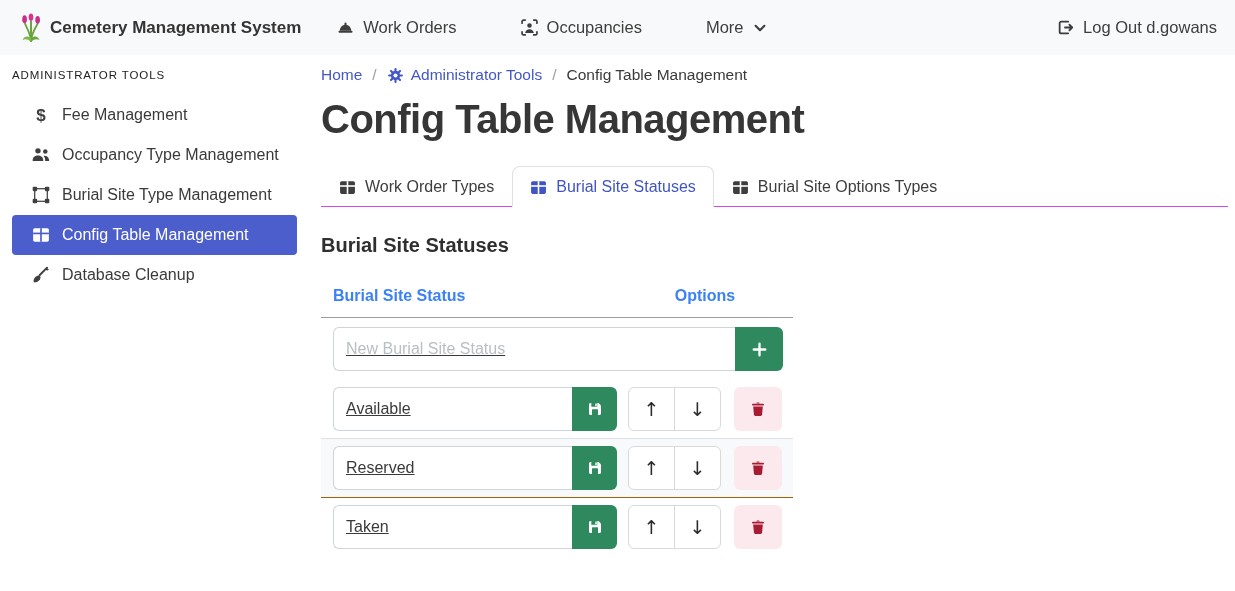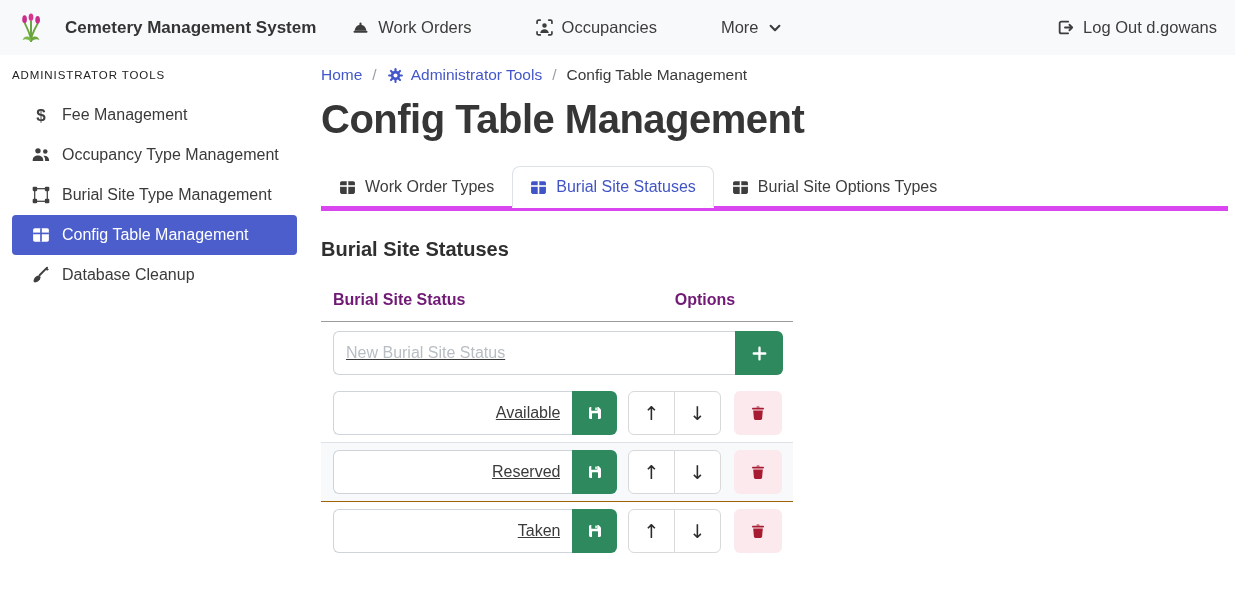--- a/index.html
+++ b/index.html
@@ -1,21 +1,21 @@
 <!DOCTYPE html>
 <html><head>
 <meta charset="utf-8">
 <style>
   * { margin:0; padding:0; box-sizing:border-box; }
   html,body { width:1235px; height:591px; background:#fff; overflow:hidden;
     font-family:"Liberation Sans","DejaVu Sans",sans-serif; color:#3a3a3a; }
 
   
   .navbar { height:55px; background:#f8f9fa; display:flex; align-items:center; padding:0 18px; }
-  .brand { display:flex; align-items:center; gap:21px; font-size:17px; font-weight:bold; color:#343434; cursor:pointer; }
+  .brand { display:flex; align-items:center; gap:6px; font-size:17px; font-weight:bold; color:#343434; cursor:pointer; }
   .nav-links { display:flex; align-items:center; margin-left:36px; gap:64px; }
   .nav-item { display:flex; align-items:center; gap:9px; font-size:16.5px; color:#3d3d3d; cursor:pointer; }
   .nav-item .ic { display:inline-flex; color:#3d3d3d; }
   .nav-right { margin-left:auto; display:flex; align-items:center; gap:9px; font-size:16.5px; color:#3d3d3d; cursor:pointer; }
 
   
   .shell { display:flex; height:536px; }
   .sidebar { width:310px; padding-top:8px; flex:none; }
   .side-heading { font-size:11.5px; letter-spacing:.9px; color:#222; padding:6px 12px 0; }
   .side-list { margin-top:14px; }
@@ -31,48 +31,48 @@
   
   .breadcrumb { display:flex; align-items:center; font-size:15.5px; margin-top:2px; }
   .crumb-link { color:#4457c9; display:flex; align-items:center; gap:7px; cursor:pointer; text-decoration:none; }
   .crumb-sep { color:#9a9fa5; margin:0 10px; }
   .crumb-current { color:#3a3a3a; }
   .crumb-link .ic { display:inline-flex; color:#4457c9; }
 
   h1.page-title { font-size:40px; font-weight:bold; color:#363636; margin-top:13px; letter-spacing:-.5px; }
 
   
-  .tabs { display:flex; margin-top:24px; border-bottom:5px solid #d946ef; }
+  .tabs { display:flex; margin-top:24px; border-bottom:1px solid #d946ef; }
   .tab { display:flex; align-items:center; gap:9px; padding:11px 17px; font-size:16px; color:#3d3d3d; cursor:pointer;
     border:1px solid transparent; border-bottom:none; margin-bottom:-1px; }
   .tab .ic { display:inline-flex; color:#3d3d3d; }
   .tab.active { color:#4054c5; background:#fff; border-color:#dee2e6; border-radius:8px 8px 0 0; box-shadow:0 1px 0 #fff; }
   .tab.active .ic { color:#4054c5; }
 
   h2.section-title { font-size:20px; font-weight:bold; color:#2f2f2f; margin-top:27px; }
 
   
   .cfg-table { width:472px; margin-top:20px; }
   .thead { display:grid; grid-template-columns:296px 176px; border-bottom:1px solid #9b9b9b; }
-  .th { font-size:16px; font-weight:bold; color:#701a75; padding:10px 12px 12px; }
+  .th { font-size:16px; font-weight:bold; color:#3b82f6; padding:10px 12px 12px; }
   .th.options { text-align:center; padding-left:0; padding-right:0; }
   .trow { display:grid; grid-template-columns:296px 176px; align-items:center; }
   .trow.full { grid-template-columns:472px; }
   .trow.striped { background:#f8f9fa; border-top:1px solid #dee2e6; border-bottom:1px solid #a16207; }
   .cell-name { padding:7px 0 7px 12px; }
   .trow.full .cell-name { padding:9px 10px 9px 12px; }
   .cell-opts { display:flex; align-items:center; gap:13px; padding-left:11px; }
 
   .input-group { display:flex; height:44px; }
   .input-group input { height:44px; border:1px solid #ced4da; border-right:none; border-radius:6px 0 0 6px;
     padding:0 12px; font-size:16px; color:#3a3a3a; outline:none; background:#fff;
     font-family:"Liberation Sans","DejaVu Sans",sans-serif;text-decoration:underline; }
   .input-group input::placeholder { color:#b9bec4; }
   .new-group { width:450px; } .new-group input { flex:1; }
-  .name-group input { width:256px;text-align:right; }
+  .name-group input { width:256px; }
   .btn-green { width:48px; height:44px; background:#2e8a5e; border:none; border-radius:0 6px 6px 0;
     display:flex; align-items:center; justify-content:center; cursor:pointer; color:#fff; }
   .arrow-group { display:flex; }
   .btn-arrow { width:47px; height:44px; background:#fff; border:1px solid #d9d9d9; cursor:pointer;
     display:flex; align-items:center; justify-content:center; font-size:19px; color:#2c2c2c;
     font-family:"DejaVu Sans",sans-serif; }
   .btn-arrow.up { border-radius:6px 0 0 6px; }
   .btn-arrow.down { border-radius:0 6px 6px 0; margin-left:-1px; }
   .btn-delete { width:48px; height:44px; background:#fce9ed; border:none; border-radius:6px; cursor:pointer;
     display:flex; align-items:center; justify-content:center; color:#a81c33; }

